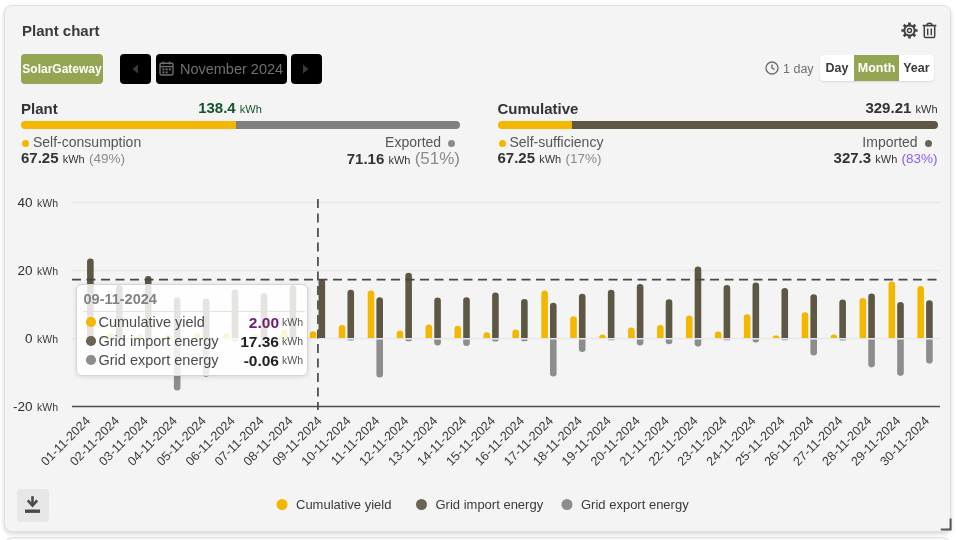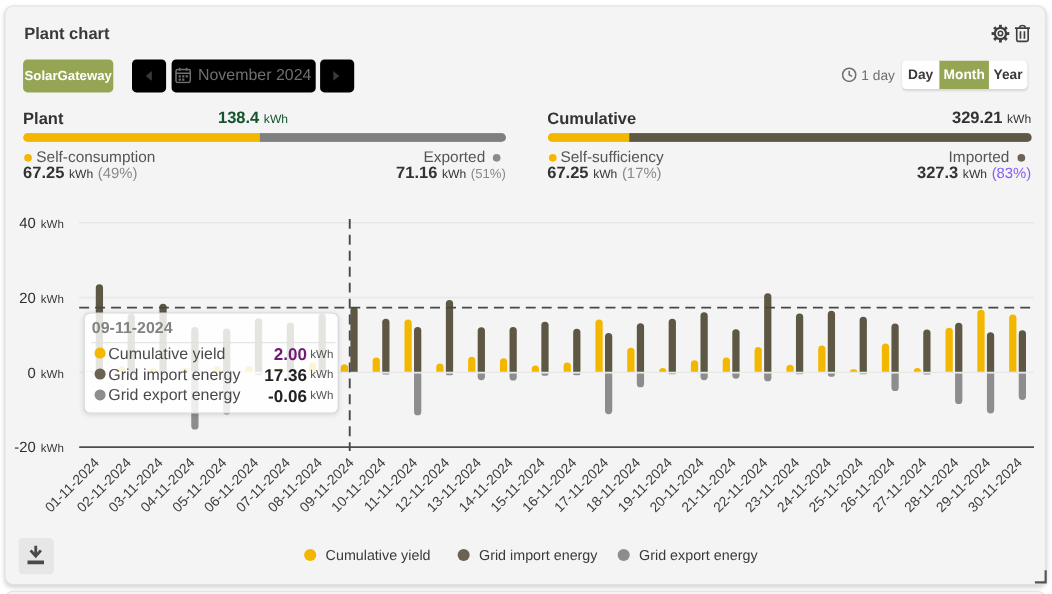--- a/index.html
+++ b/index.html
@@ -70,21 +70,21 @@
   <div class="abs" style="left:21px;top:121.3px;width:439px;height:7.5px;border-radius:4px;overflow:hidden;display:flex">
     <div style="width:49%;background:#f3b700"></div>
     <div style="flex:1;background:#7f7f7f"></div>
   </div>
   <div class="abs" style="left:22px;top:134px;width:438px;font-size:14px;color:#555">
     <span style="display:inline-block;width:7px;height:7px;border-radius:50%;background:#f3b700;margin-right:4px"></span>Self-consumption
     <span style="float:right;margin-right:5px">Exported <span style="display:inline-block;width:7px;height:7px;border-radius:50%;background:#8a8a8a;margin-left:3px"></span></span>
   </div>
   <div class="abs" style="left:21px;top:149px;width:439px;font-size:15px;color:#333">
     <b>67.25</b> <span style="font-size:11px">kWh</span> <span style="font-size:13.5px;color:#8a8a8a">(49%)</span>
-    <span style="float:right"><b>71.16</b> <span style="font-size:11px">kWh</span> <span style="font-size:12px;color:#8a8a8a">(51%)</span></span>
+    <span style="float:right"><b>71.16</b> <span style="font-size:11px">kWh</span> <span style="font-size:17px;color:#8a8a8a">(51%)</span></span>
   </div>
 
   <div class="abs" style="left:497.5px;top:99.5px;font-size:15px;font-weight:bold;color:#333">Cumulative</div>
   <div class="abs" style="left:497.5px;top:98.5px;width:440px;text-align:right;font-size:15px;color:#333"><b>329.21</b> <span style="font-size:11px">kWh</span></div>
   <div class="abs" style="left:497.5px;top:121.3px;width:440px;height:7.5px;border-radius:4px;overflow:hidden;display:flex">
     <div style="width:17%;background:#f3b700"></div>
     <div style="flex:1;background:#5d5743"></div>
   </div>
   <div class="abs" style="left:498.5px;top:134px;width:438px;font-size:14px;color:#555">
     <span style="display:inline-block;width:7px;height:7px;border-radius:50%;background:#f3b700;margin-right:4px"></span>Self-sufficiency

